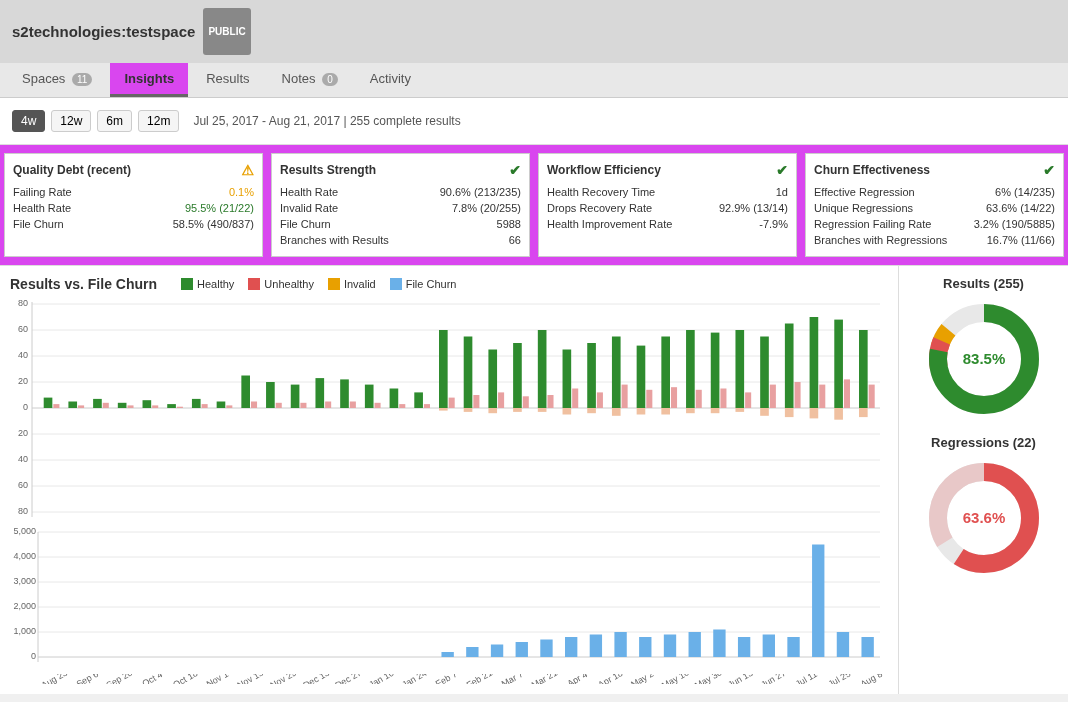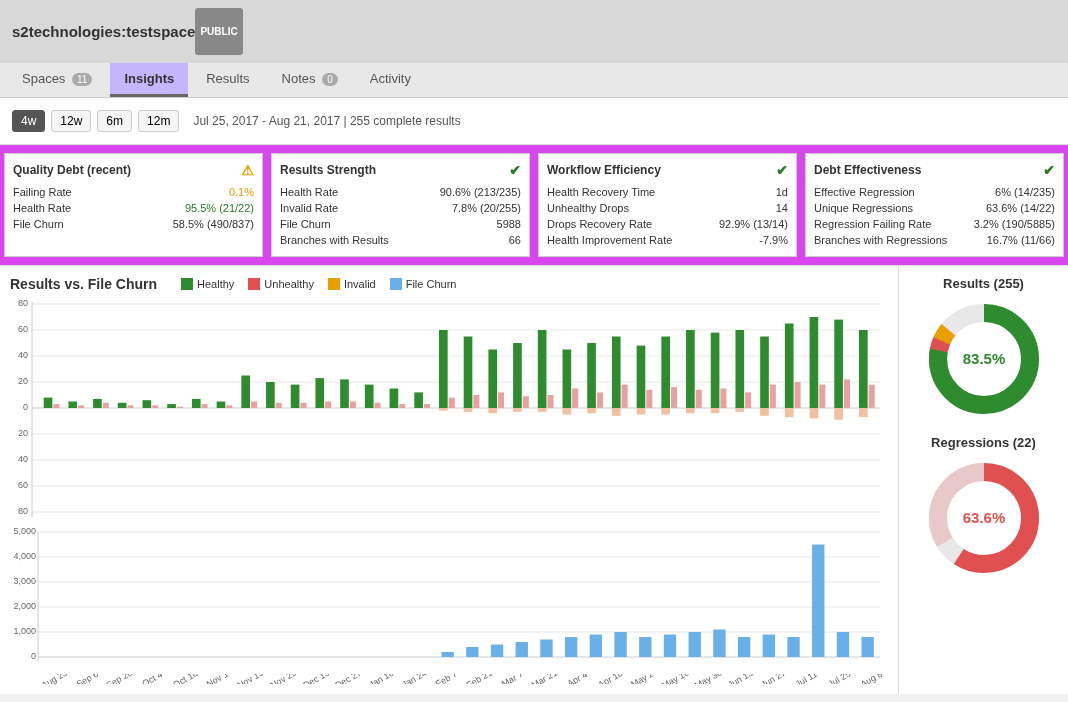--- a/index.html
+++ b/index.html
@@ -1,26 +1,26 @@
 <!DOCTYPE html>
 <html><head>
   <meta charset="utf-8">
   <style>
     * { box-sizing: border-box; margin: 0; padding: 0; }
     body { font-family: Arial, sans-serif; font-size: 12px; background: #f0f0f0; color: #333; width: 1068px; }
 
     
-    .header { background: #d8d8d8; padding: 8px 12px; display: flex; align-items: center; }
+    .header { background: #d8d8d8; padding: 8px 12px; display: flex; align-items: center; gap: 8px; }
     .header-title { font-size: 15px; font-weight: bold; color: #333; }
     .header-badge { font-size: 10px; background: #888; color: white; padding: 18px 5px; border-radius: 3px; font-weight: bold; }
 
     
     .nav { background: #e8e8e8; border-bottom: 1px solid #ccc; padding: 0 8px; display: flex; align-items: center; gap: 4px; }
     .nav-item { padding: 8px 14px; cursor: pointer; font-size: 13px; color: #555; border-bottom: 3px solid transparent; }
-    .nav-item.active { background: #c4b5fd; color: #333; border-bottom: 3px solid #666; font-weight: bold; }
+    .nav-item.active { background: #d946ef; color: #333; border-bottom: 3px solid #666; font-weight: bold; }
     .nav-badge { background: #aaa; color: white; font-size: 10px; padding: 1px 5px; border-radius: 10px; margin-left: 3px; }
 
     
     .time-bar { background: white; padding: 12px 12px; display: flex; align-items: center; gap: 6px; border-bottom: 1px solid #ddd; }
     .time-btn { padding: 3px 8px; border: 1px solid #ccc; background: #f5f5f5; cursor: pointer; font-size: 12px; border-radius: 3px; }
     .time-btn.active { background: #555; color: white; border-color: #555; }
     .time-range { font-size: 12px; color: #555; margin-left: 8px; }
 
     
     .cards { display: flex; gap: 0; background: #d946ef; border-bottom: 1px solid #ddd; }
@@ -127,35 +127,31 @@
     <div class="card-header">
       <span>Workflow Efficiency</span>
         <span class="card-check">✔</span>
     </div>
 
       <div class="card-row">
         <span class="card-label">Health Recovery Time</span>
         <span class="card-value">1d</span>
       </div>
       <div class="card-row">
-        <span class="card-label">Unhealthy Drops</span>
-        <span class="card-value">14</span>
-      </div>
-      <div class="card-row">
         <span class="card-label">Drops Recovery Rate</span>
         <span class="card-value">92.9% (13/14)</span>
       </div>
       <div class="card-row">
         <span class="card-label">Health Improvement Rate</span>
         <span class="card-value">-7.9%</span>
       </div>
   </div>
     <div class="card">
     <div class="card-header">
-      <span>Debt Effectiveness</span>
+      <span>Churn Effectiveness</span>
         <span class="card-check">✔</span>
     </div>
 
       <div class="card-row">
         <span class="card-label">Effective Regression</span>
         <span class="card-value">6% (14/235)</span>
       </div>
       <div class="card-row">
         <span class="card-label">Unique Regressions</span>
         <span class="card-value">63.6% (14/22)</span>

